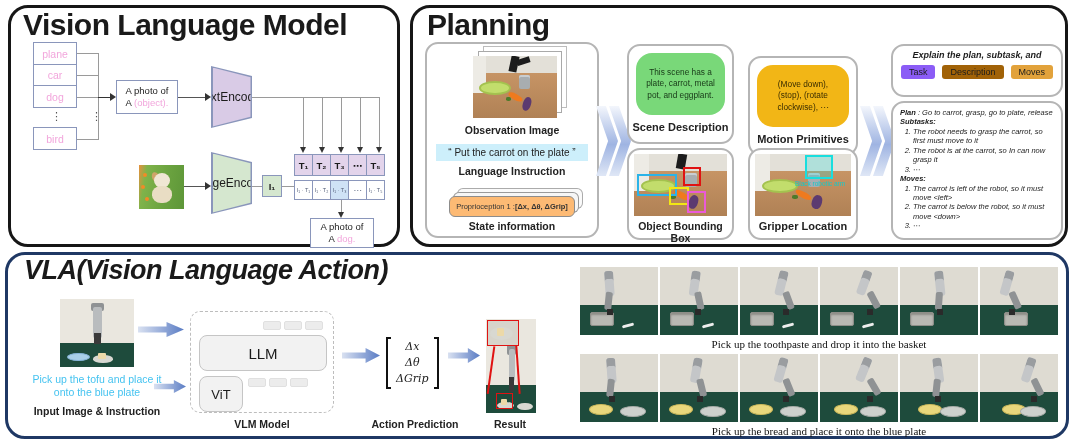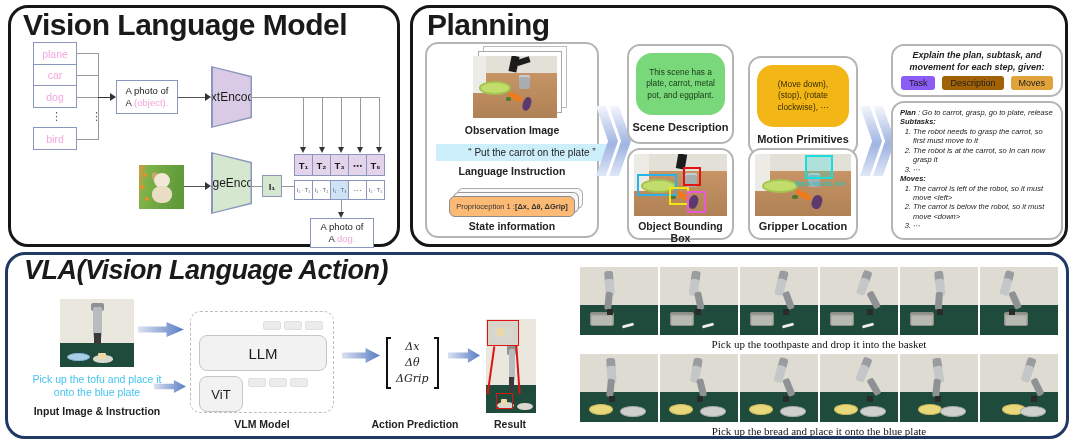--- a/index.html
+++ b/index.html
@@ -30,21 +30,21 @@
   .srow .cell.dots-cell{font-size:8px;}
   .ibox{position:absolute;width:20px;height:22px;border:1px solid #8a96bb;background:#d5e7cf;box-sizing:border-box;display:flex;align-items:center;justify-content:center;font-size:9.5px;font-weight:600;}
   .dogimg{position:absolute;width:45px;height:44px;background:linear-gradient(100deg,#e8903c 0%,#7fb34a 16%,#6aa23f 60%,#5d9638 100%);overflow:hidden;}
   .dogimg .head{position:absolute;left:15px;top:8px;width:16px;height:15px;border-radius:50%;background:#f0e7d4;}
   .dogimg .ear{position:absolute;left:13px;top:7px;width:7px;height:10px;border-radius:50%;background:#cfa468;transform:rotate(-20deg);}
   .dogimg .body{position:absolute;left:13px;top:21px;width:20px;height:17px;border-radius:45%;background:#e9ddc4;}
   .dogimg .flower{position:absolute;width:4px;height:4px;border-radius:50%;background:#f08b28;}
   
   .card{position:absolute;background:#fff;border:2px solid #b5b5b5;border-radius:13px;box-sizing:border-box;}
   .lbl{position:absolute;text-align:center;font-weight:700;color:#222;}
-  .instr-hl{position:absolute;background:#cdeffb;display:flex;align-items:center;justify-content:center;font-size:10px;color:#222;padding-left:20px;}
+  .instr-hl{position:absolute;background:#cdeffb;display:flex;align-items:center;justify-content:center;font-size:10px;color:#222;}
   .propcard{position:absolute;background:#fdba74;border:1px solid #8c8c8c;border-radius:6px;display:flex;align-items:center;justify-content:center;font-size:7.5px;color:#333;box-shadow:4px -4px 0 -1px #f6f6f6,4px -4px 0 0 #9a9a9a,8px -8px 0 -1px #fafafa,8px -8px 0 0 #ababab;}
   .blob{position:absolute;border-radius:16px;display:flex;align-items:center;justify-content:center;text-align:center;font-size:8.3px;line-height:1.35;padding:2px 8px;box-sizing:border-box;}
   .blob.green{background:#79d879;color:#173817;}
   .blob.orange{background:#f2b616;color:#3a2d00;}
   .chev{position:absolute;display:flex;}
   .chev i{display:block;width:22px;height:70px;margin-left:-9px;background:linear-gradient(180deg,#f3f6fc 0%,#9fb4e2 55%,#dfe7f6 100%);clip-path:polygon(0 0,45% 0,100% 50%,45% 100%,0 100%,55% 50%);}
   .scene{position:absolute;background:#e3e0d8;overflow:hidden;}
   .scene .wood{position:absolute;left:0;right:0;bottom:0;height:72%;background:linear-gradient(180deg,#c69465,#b08155);}
   .scene .wallL{position:absolute;left:0;top:0;width:16%;height:60%;background:#edebe5;}
   .scene .armblk{position:absolute;background:#1c1c1c;}
@@ -267,21 +267,20 @@
   </div>
 
   <div class="chev" style="left:456px;top:98px;">
       <i></i>
       <i></i>
     </div>
 
   <div class="card" style="left:478px;top:36px;width:172px;height:53px;">
     <div style="text-align:center;font-size:9px;font-style:italic;font-weight:700;line-height:1.3;margin-top:4px;">
       <div>Explain the plan, subtask, and</div>
-      <div>movement for each step, given:</div>
     </div>
     <div style="display:flex;justify-content:center;gap:7px;margin-top:3px;">
       <span class="tag" style="background:#8b5cf6;">Task</span>
       <span class="tag" style="background:#a16207;">Description</span>
       <span class="tag" style="background:#e2a23b;">Moves</span>
     </div>
   </div>
 
   <div class="card planbox" style="left:478px;top:93px;width:172px;height:139px;">
     <div><span class="b">Plan</span><span> : Go to carrot, grasp, go to plate, release</span></div>

